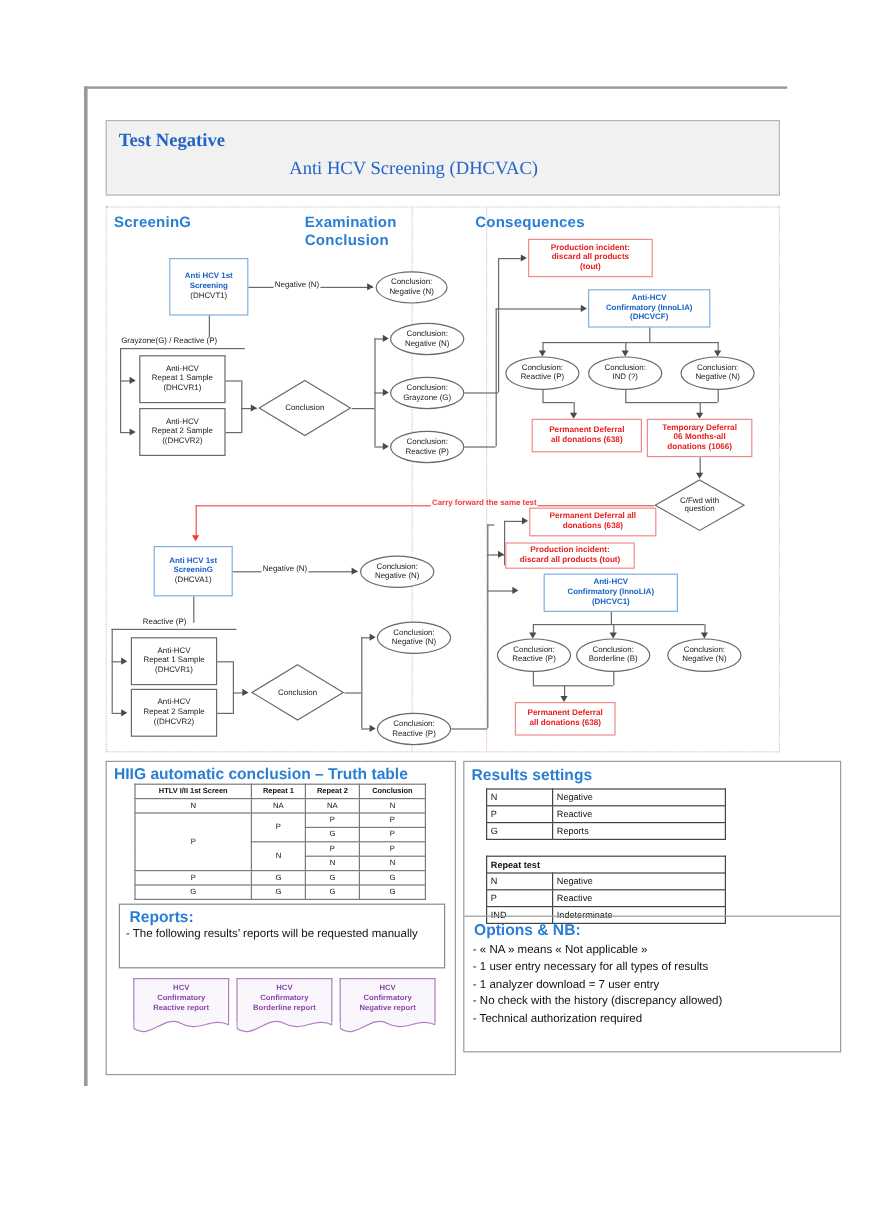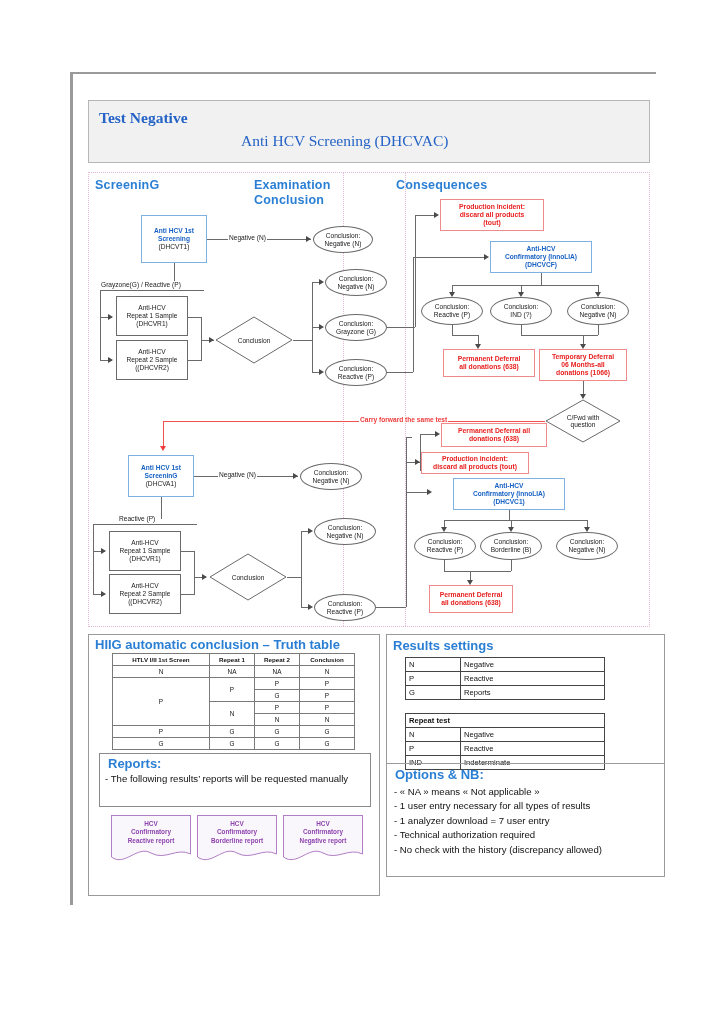--- a/index.html
+++ b/index.html
@@ -50,21 +50,21 @@
   .arw{position:absolute;width:0;height:0;}
   .arw.r{border-top:3.2px solid transparent;border-bottom:3.2px solid transparent;border-left:5px solid #4a4a4a;}
   .arw.d{border-left:3.2px solid transparent;border-right:3.2px solid transparent;border-top:5px solid #4a4a4a;}
   .arw.d.red{border-top-color:#ef3b3b;}
   .edge-lbl{position:absolute;font-size:6.6px;color:#1a1a1a;background:#fff;padding:0 1px;white-space:nowrap;}
   .edge-lbl.red{color:#ef3b3b;font-weight:bold;font-size:6.6px;}
 
   
   .panel{position:absolute;box-sizing:border-box;border:1px solid #9a9a9a;background:#fff;}
   .p-left{left:88px;top:634px;width:292px;height:262px;}
-  .p-right{left:386px;top:634px;width:279px;height:243px;}
+  .p-right{left:386px;top:634px;width:315px;height:243px;}
   .panel-h{position:absolute;font-size:13px;font-weight:bold;color:#2a7fd4;}
 
   table{border-collapse:collapse;}
 
   
   .tt{position:absolute;left:23px;top:18px;width:243px;font-size:6.4px;color:#111;}
   .tt td,.tt th{border:1px solid #7a7a7a;text-align:center;height:11px;padding:0;font-weight:normal;}
   .tt th{font-weight:bold;font-size:6.2px;background:#fff;}
 
   
@@ -586,18 +586,18 @@
         </tr>
       </tbody>
     </table>
 
     <div class="rs-div"></div>
     <div class="opt-h">Options &amp; NB:</div>
     <div class="opt-list">
       <div>- « NA » means « Not applicable »</div>
       <div>- 1 user entry necessary for all types of results</div>
       <div>- 1 analyzer download = 7 user entry</div>
+      <div>- No check with the history (discrepancy allowed)</div>
       <div>- Technical authorization required</div>
-      <div>- No check with the history (discrepancy allowed)</div>
     </div>
   </div>
 
 </div>
 
 </body></html>

